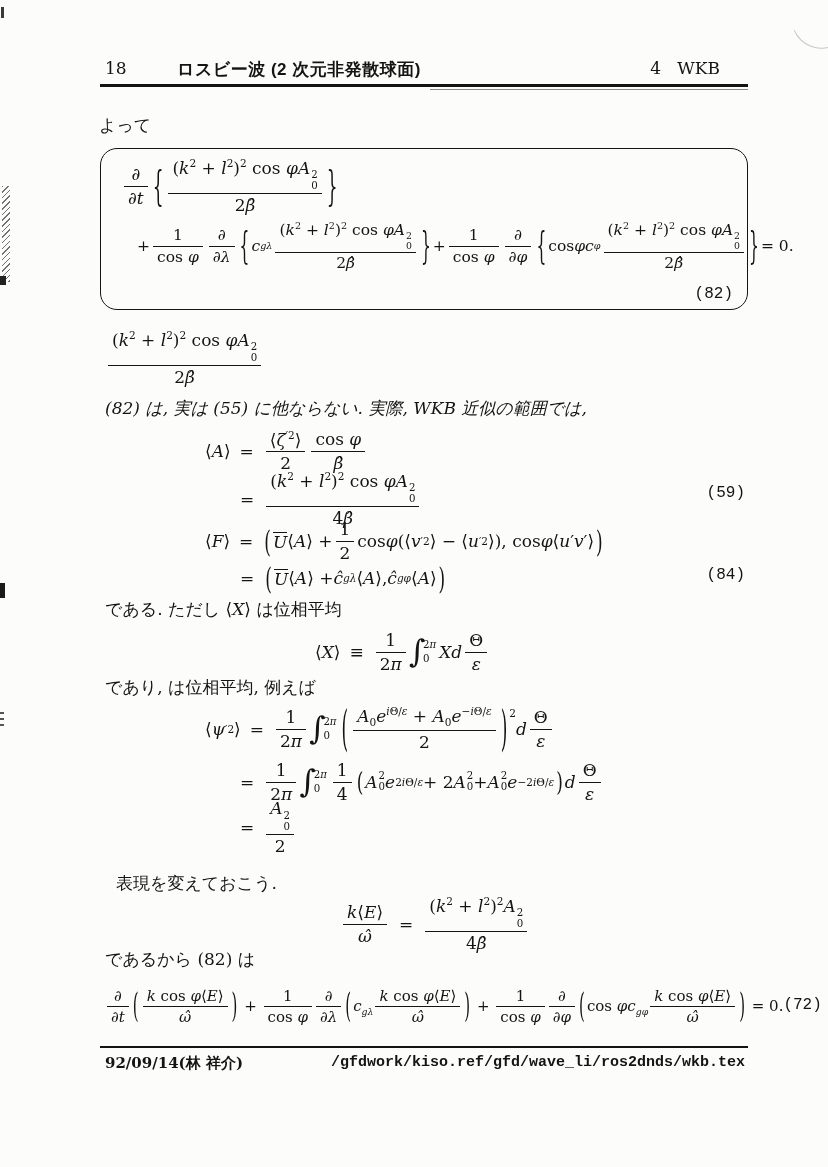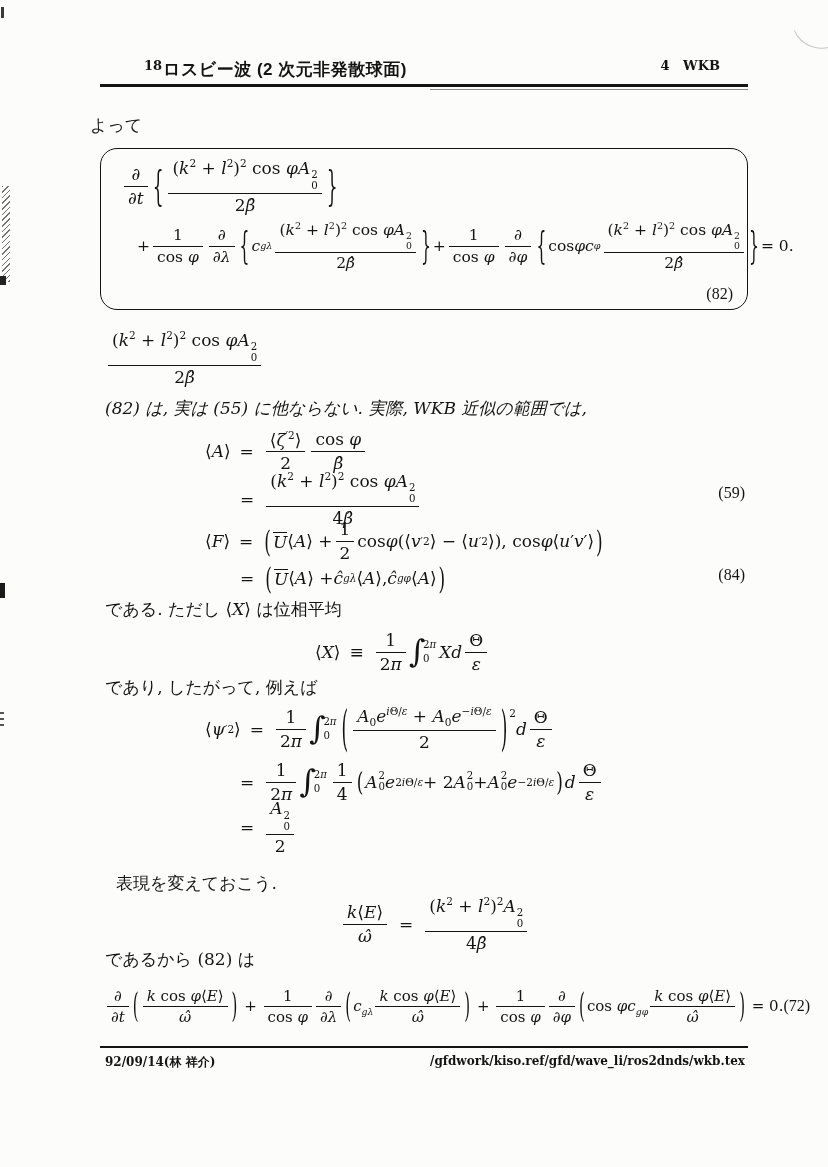--- a/index.html
+++ b/index.html
@@ -1,22 +1,22 @@
 <!DOCTYPE html>
 <html><head>
 <meta charset="utf-8">
 <style>
   html,body{margin:0;padding:0;background:#e8e8e6;}
   .page{position:relative;width:828px;height:1167px;background:#fcfcfb;overflow:hidden;
         color:#141414;font-family:"DejaVu Serif",serif;}
   
   .jp{font-family:"DejaVu Serif","Liberation Serif",serif;font-size:17px;color:#141414;}
-  .hdr{font-weight:bold;font-size:13px;margin-left:39px;}
+  .hdr{font-weight:normal;font-size:17px;}
   .hdr-title{font-family:"Liberation Sans",sans-serif;font-weight:bold;font-size:17px;letter-spacing:0.5px;}
-  .ftr{font-weight:bold;font-size:12px;}
+  .ftr{font-weight:bold;font-size:15px;}
   
   .m{font-family:"DejaVu Serif","DejaVu Sans",serif;font-size:17px;line-height:1.2;white-space:nowrap;}
   .m i{font-style:italic;}
   .m sup,.m sub{font-size:0.62em;}
   .fr{display:inline-flex;flex-direction:column;vertical-align:middle;text-align:center;margin:0 3px;}
   .fr .nu{border-bottom:1.4px solid #141414;padding:0 4px 1px;}
   .fr .de{padding:1px 4px 0;}
   .sb{display:inline-flex;flex-direction:column;font-size:0.6em;line-height:1.05;vertical-align:-0.5em;margin-left:1px;text-align:left;}
   .bg{display:inline-block;vertical-align:middle;margin:0 2px;}
   .b14{transform:scaleY(1.5);} .b18{transform:scaleY(1.8);} .b22{transform:scaleY(2.2);}
@@ -24,48 +24,48 @@
   .int{font-size:1.85em;vertical-align:middle;line-height:1;}
   .ilim{display:inline-flex;flex-direction:column;justify-content:space-between;height:2.6em;font-size:0.6em;vertical-align:middle;margin:0 3px 0 -2px;}
   .ov{display:inline-block;border-top:1.4px solid #141414;padding-top:1px;line-height:1;}
   .rel{margin:0 9px;}
   sup.hi{position:relative;top:-1.45em;font-size:0.62em;}
   .tight .fr{margin:0 2px;}
   
   .abs{position:absolute;}
   .row{position:absolute;display:flex;align-items:center;}
   .eqwrap{position:absolute;left:105px;width:640px;}
-  .eqnum{font-size:16px;font-family:Liberation Serif, serif;}
+  .eqnum{font-size:16px;font-family:Liberation Mono, monospace;}
   .eqbox{position:absolute;left:100px;top:148px;width:646px;height:160px;
          border:1.6px solid #141414;border-radius:17px;background:transparent;}
   .rule{position:absolute;background:#141414;}
   
   .art{position:absolute;}
 </style>
 </head>
 <body>
 
 <div class="page">
 
   <div class="art" style="left:1px;top:7px;width:3px;height:11px;background:#3a3a3a;"></div>
   <div class="art" style="left:2px;top:186px;width:8px;height:96px;background:repeating-linear-gradient(135deg,rgba(40,40,40,.65) 0 1px,transparent 1px 4px);"></div>
   <div class="art" style="left:0;top:276px;width:6px;height:9px;background:#222;"></div>
   <div class="art" style="left:0;top:583px;width:5px;height:15px;background:#1a1a1a;"></div>
   <div class="art" style="left:0;top:712px;width:4px;height:16px;background:repeating-linear-gradient(#555 0 2px,transparent 2px 6px);"></div>
   <div class="art" style="left:798px;top:20px;width:42px;height:30px;border-left:1.6px solid #c3c3c3;border-bottom:1.6px solid #c7c7c7;border-bottom-left-radius:30px;transform:rotate(-24deg);"></div>
 
   <div class="abs" style="left:105px;top:58px;width:640px;height:24px;">
     <span class="hdr abs" style="left:0;top:0;">18</span>
-    <span class="hdr-title abs" style="left:58px;top:0;">ロスビー波 (2 次元非発散球面)</span>
+    <span class="hdr-title abs" style="left:72px;top:0;">ロスビー波 (2 次元非発散球面)</span>
     <span class="hdr abs" style="right:25px;top:0;white-space:pre;">4   WKB</span>
   </div>
   <div class="rule" style="left:100px;top:84px;width:648px;height:2.6px;"></div>
   <div class="rule" style="left:430px;top:89px;width:318px;height:1px;background:#8a8a8a;"></div>
 
-  <div class="abs jp" style="left:90px;top:114px;">よって</div>
+  <div class="abs jp" style="left:99px;top:114px;">よって</div>
 
   <div class="eqbox">
     <div class="row m" style="left:20px;top:8px;height:58px;">
         <span class="fr">
           <span class="nu">∂</span>
           <span class="de">∂<i>t</i></span>
         </span>
         <span class="bg b24">{</span>
         <span class="fr">
           <span class="nu">(<i>k</i><sup>2</sup> + <i>l</i><sup>2</sup>)<sup>2</sup> cos <i>φ</i><i>A</i><span class="sb">
@@ -151,21 +151,21 @@
         <span class="nu">1</span>
         <span class="de">2<i>π</i></span>
       </span><span class="int">∫</span><span class="ilim">
         <span>2<i>π</i></span>
         <span>0</span>
       </span><i>X</i> <i>d</i><span class="fr">
         <span class="nu">Θ</span>
         <span class="de"><i>ε</i></span>
       </span></div>
 
-  <div class="abs jp" style="left:105px;top:676px;">であり, したがって, 例えば</div>
+  <div class="abs jp" style="left:105px;top:676px;">であり, は位相平均, 例えば</div>
 
   <div class="eqwrap" style="top:700px;height:150px;">
     <div class="row m" style="left:100px;top:0;height:58px;">⟨<i>ψ</i><sup>′2</sup>⟩<span class="rel">=</span><span class="fr">
           <span class="nu">1</span>
           <span class="de">2<i>π</i></span>
         </span><span class="int">∫</span><span class="ilim">
           <span>2<i>π</i></span>
           <span>0</span>
         </span><span class="bg b26">(</span><span class="fr">
           <span class="nu"><i>A</i><sub>0</sub><i>e</i><sup><i>i</i>Θ/<i>ε</i></sup> + <i>A</i><sub>0</sub><i>e</i><sup>−<i>i</i>Θ/<i>ε</i></sup></span>
@@ -251,16 +251,16 @@
         </span><span class="bg b22">(</span>cos <i>φ</i><i>c</i><sub><i>gφ</i></sub><span class="fr">
           <span class="nu"><i>k</i> cos <i>φ</i>⟨<i>E</i>⟩</span>
           <span class="de"><i>ω̂</i></span>
         </span><span class="bg b22">)</span> = 0.</span>
     <span class="eqnum" style="margin-left:auto;">(72)</span>
   </div>
 
   <div class="rule" style="left:100px;top:1046px;width:648px;height:2.4px;"></div>
   <div class="abs" style="left:105px;top:1054px;width:640px;height:20px;">
     <span class="ftr abs" style="left:0;top:0;">92/09/14(林 祥介)</span>
-    <span class="ftr abs" style="right:0;top:0;">/gfdwork/kiso.ref/gfd/wave_li/ros2dnds/wkb.tex</span>
+    <span class="ftr abs" style="right:0;top:0;font-family:Liberation Mono, monospace;">/gfdwork/kiso.ref/gfd/wave_li/ros2dnds/wkb.tex</span>
   </div>
 
 </div>
 
 </body></html>

